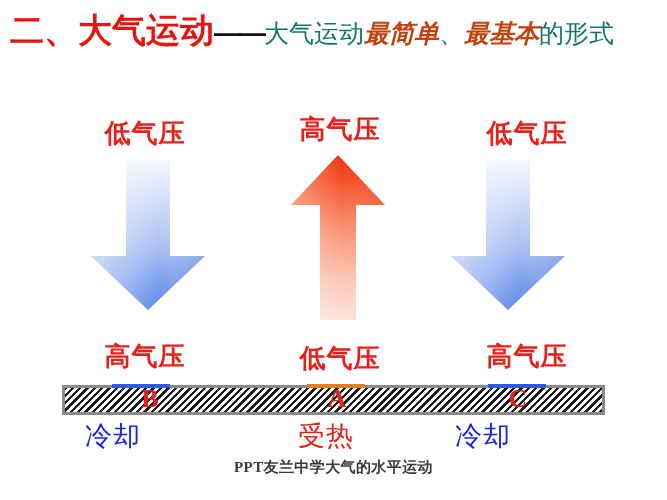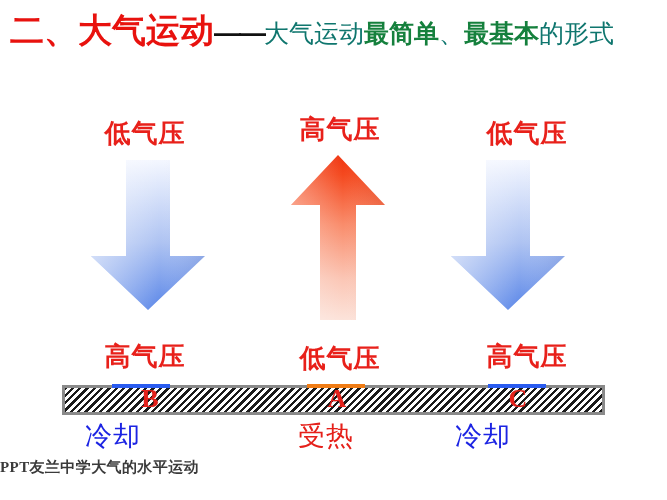--- a/index.html
+++ b/index.html
@@ -43,23 +43,24 @@
     font-size: 27px;
     font-weight: bold;
     letter-spacing: -2px;
   }
   .title .t-black {
     color: #0f766e;
     font-size: 25px;
     font-weight: normal;
   }
   .title .t-blue {
-    color: #15803d;
+    color: #c2410c;
     font-size: 25px;
     font-weight: bold;
+    font-style: italic;
   }
 
   
   .plabel {
     position: absolute;
     color: #e8201a;
     font-size: 26px;
     font-weight: bold;
     text-align: center;
     width: 130px;
@@ -136,20 +137,21 @@
   .glabel.g-l { left: 85px;  color: #1c24e3; }
   .glabel.g-c { left: 298px; color: #e5201a; }
   .glabel.g-r { left: 455px; color: #1c24e3; }
 
   
   .watermark {
     position: absolute;
     left: 0;
     top: 458px;
     width: 667px;
+    text-align: center;
     font-family: "Liberation Serif", "DejaVu Serif", serif;
     font-size: 15px;
     font-weight: bold;
     color: #3a3a3a;
     letter-spacing: 0.4px;
   }
 </style>
 </head>
 <body>
 

